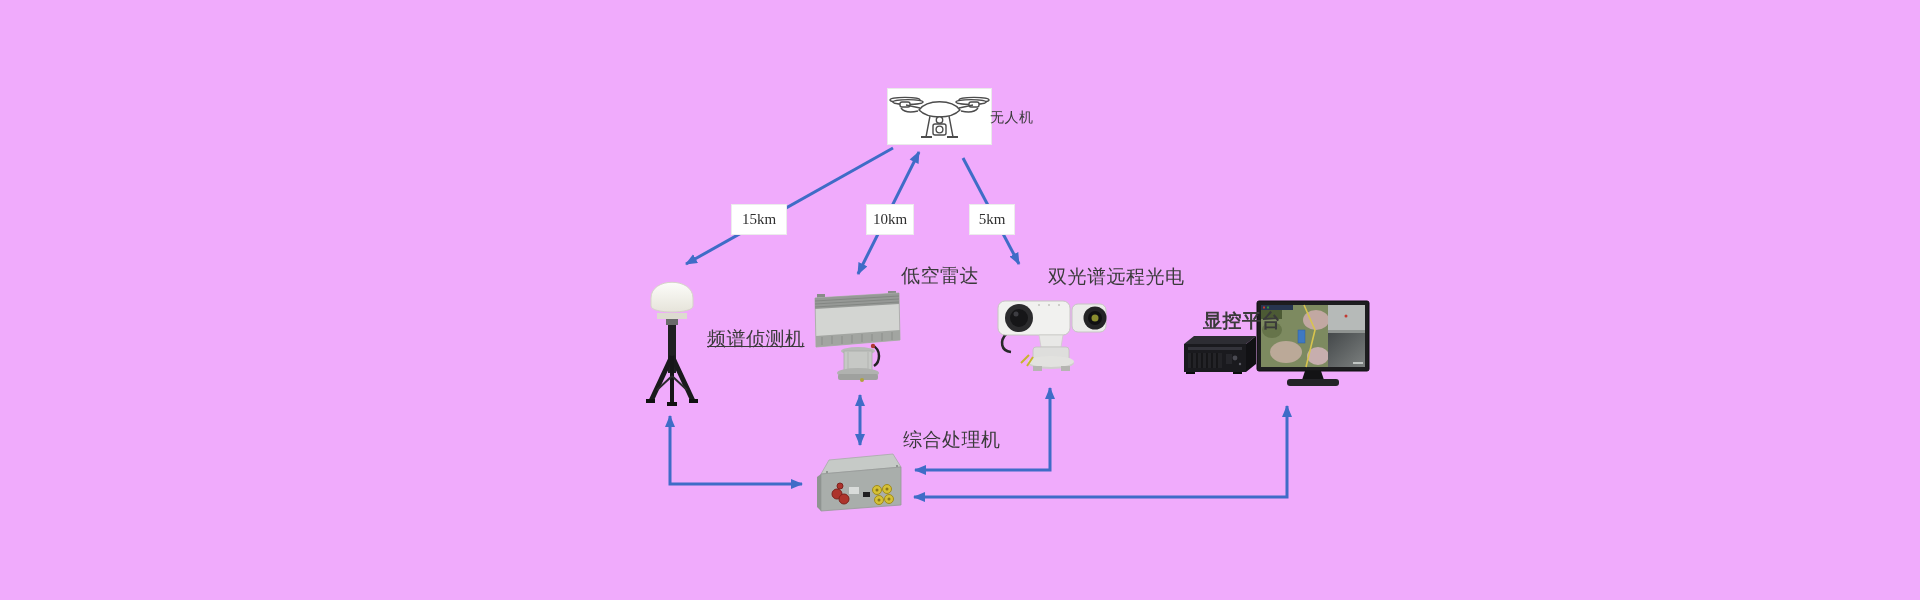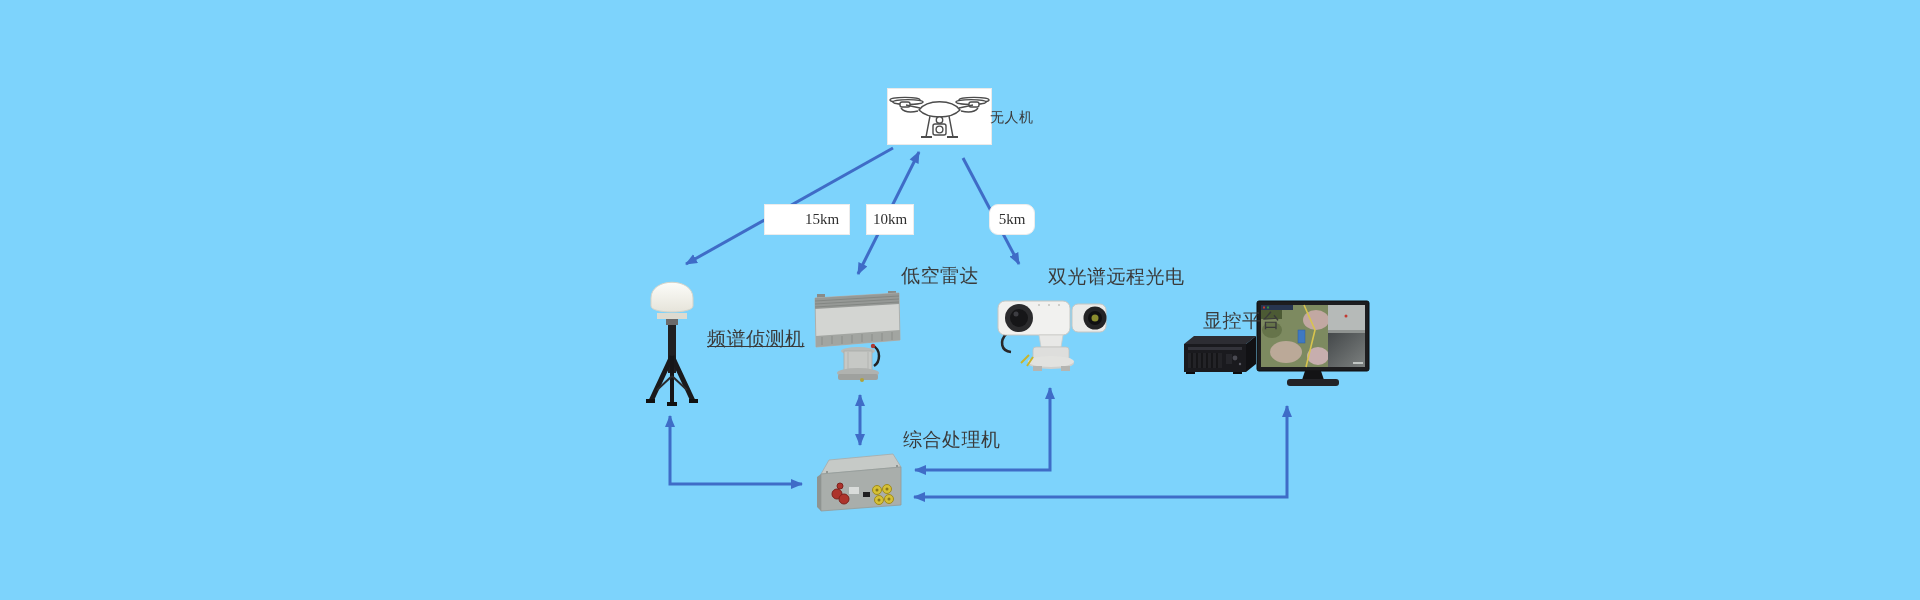--- a/index.html
+++ b/index.html
@@ -1,16 +1,16 @@
 <!DOCTYPE html>
 <html><head>
 <meta charset="utf-8">
 <style>
   html,body{margin:0;padding:0;background:#fff;}
-  .canvas{position:relative;width:1920px;height:600px;background:#7dd3fc;overflow:hidden;
+  .canvas{position:relative;width:1920px;height:600px;background:#f0abfc;overflow:hidden;
           font-family:"Liberation Serif","DejaVu Serif",serif;}
   .arrows{position:absolute;left:0;top:0;z-index:1;}
   .kmbox{position:absolute;z-index:2;background:#ffffff;border:1px solid #ececec;
          display:flex;align-items:center;justify-content:center;
          font-size:15px;color:#2f2f2f;}
   .dlabel{position:absolute;z-index:2;font-size:19px;color:#3a3a3a;
           letter-spacing:0.5px;white-space:nowrap;line-height:14px;}
   .dronebox{position:absolute;z-index:2;background:#fff;border:1px solid #eaeaea;}
   .art{position:absolute;z-index:2;}
   svg{display:block;}
@@ -55,23 +55,23 @@
         <circle cx="51.5" cy="31" r="3.2"></circle>
         <rect x="45" y="35" width="13" height="11" rx="2"></rect>
         <circle cx="51.5" cy="40.5" r="3.4"></circle>
         <path d="M42,27 L38,48 M61,27 L65,48" fill="none"></path>
         <path d="M33,48 L44,48 M59,48 L70,48" fill="none" stroke-width="2"></path>
       </g>
     </svg>
   </div>
   <div class="dlabel" style="left:990px;top:111px;font-size:14px;">无人机</div>
 
-  <div class="kmbox" style="left:764px;top:204px;width:54px;height:29px;padding-left:30px;">15km</div>
+  <div class="kmbox" style="left:731px;top:204px;width:54px;height:29px;">15km</div>
   <div class="kmbox" style="left:866px;top:204px;width:46px;height:29px;text-align:center;">10km</div>
-  <div class="kmbox" style="left:989px;top:204px;width:44px;height:29px;border-radius:9px;">5km</div>
+  <div class="kmbox" style="left:969px;top:204px;width:44px;height:29px;">5km</div>
 
   <div class="art" style="left:641px;top:268px;">
     <svg width="62" height="142" viewBox="0 0 62 142">
       <defs>
         <linearGradient id="domeg" x1="0" y1="0" x2="0" y2="1">
           <stop offset="0" stop-color="#fcfcf9"></stop>
             <stop offset="1" stop-color="#e6e4da"></stop>
         </linearGradient>
       </defs>
       <path d="M10,30 C10,9 52,9 52,30 L52,38 C52,46 10,46 10,38 Z" fill="url(#domeg)" stroke="#d5d3c8"></path>
@@ -173,21 +173,21 @@
       <rect x="42" y="30" width="7" height="13" fill="#3e79c2" stroke="#2c5c9e" stroke-width="0.5"></rect>
       <rect x="72" y="5" width="37" height="28" fill="#b6bab8"></rect>
       <circle cx="90" cy="16" r="1.5" fill="#c23a32"></circle>
       <rect x="72" y="30" width="37" height="3" fill="#8f9391"></rect>
       <rect x="72" y="33" width="37" height="34" fill="url(#gv)"></rect>
       <rect x="97" y="62" width="10" height="2" fill="#cfd3d1" opacity="0.85"></rect>
       <polygon points="49,71 65,71 68,80 46,80" fill="#131315"></polygon>
       <rect x="31" y="79" width="52" height="7" rx="3" fill="#232327"></rect>
     </svg>
   </div>
-  <div class="dlabel" style="left:1203px;top:314px;">显控平台</div>
+  <div class="dlabel" style="left:1203px;top:314px;font-weight:bold;">显控平台</div>
 
   <div class="art" style="left:813px;top:450px;">
     <svg width="92" height="63" viewBox="0 0 92 63">
       <polygon points="8,24 88,17 80,4 16,10" fill="#c6cac7" stroke="#a7aba8" stroke-width="0.8"></polygon>
       <polygon points="8,24 88,17 88,55 8,61" fill="#a9aeab" stroke="#969a97" stroke-width="0.8"></polygon>
       <polygon points="8,24 8,61 4,57 4,27" fill="#8f9491"></polygon>
       <circle cx="14" cy="22" r="1" fill="#7f8481"></circle>
       <circle cx="84" cy="16" r="1" fill="#7f8481"></circle>
       <circle cx="24" cy="44" r="5" fill="#ad332c" stroke="#7e211c"></circle>
       <circle cx="31" cy="49" r="5" fill="#ad332c" stroke="#7e211c"></circle>

